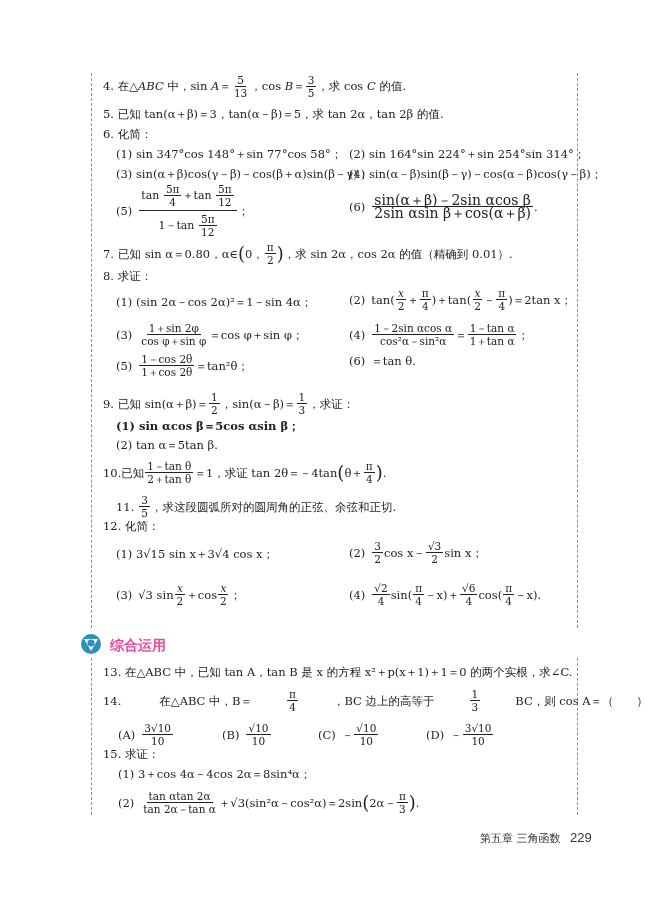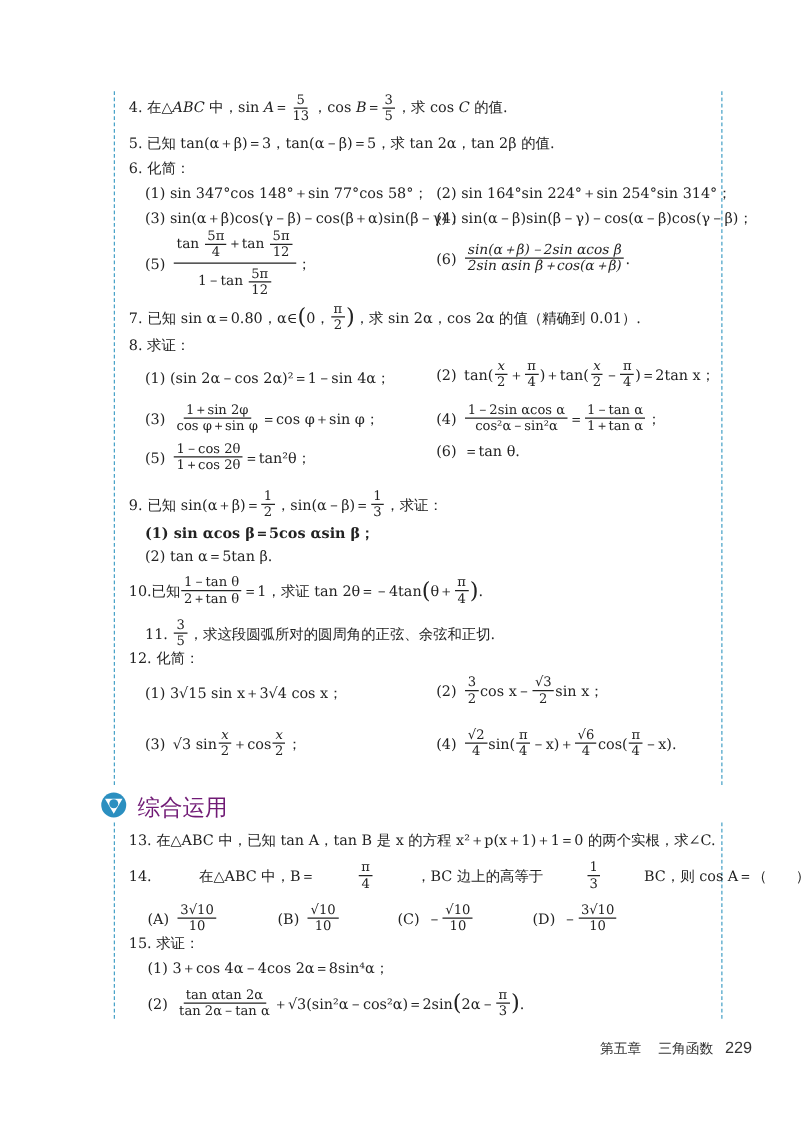--- a/index.html
+++ b/index.html
@@ -15,24 +15,24 @@
   .frame2 {
     position: absolute; left: 91px; top: 658px; width: 485px; height: 157px;
     border-left: 1.5px dashed #4aa3c8; border-right: 1.5px dashed #4aa3c8;
   }
   .line { position: absolute; white-space: nowrap; line-height: 16px; }
   .it { font-style: italic; }
   .frac { display: inline-flex; flex-direction: column; align-items: center; vertical-align: middle; font-size: 10.5px; line-height: 12px; margin: 0 1px; }
   .frac .num { border-bottom: 1px solid #222; padding: 0 2px; }
   .frac .den { padding: 0 2px; }
   .sec-head { position: absolute; left: 80px; top: 633px; display: flex; align-items: center; gap: 8px; }
-  .sec-head .title { font-family: "DejaVu Sans", "Liberation Sans", sans-serif; font-weight: normal; font-size: 18px; color: #701a75; }
+  .sec-head .title { font-family: "DejaVu Sans", "Liberation Sans", sans-serif; font-weight: bold; font-size: 14px; color: #ec4899; }
   .footer { position: absolute; left: 480px; top: 830px; font-size: 11px; color: #333; }
   .footer .pg { font-family: "Liberation Sans", sans-serif; font-size: 13px; margin-left: 6px; }
-  .footer .sp { margin-left: 10px; }
+  .footer .sp { }
   .big { font-size: 18px; vertical-align: middle; }
 </style>
 </head>
 <body>
 
 <div class="frame"></div>
 <div class="frame2"></div>
 
 <div class="line" style="left:103px; top:74px;">
   <span>4.</span>
@@ -89,21 +89,21 @@
       <span class="frac">
           <span class="num">5π</span>
           <span class="den">12</span>
         </span>
     </span>
   </span>
   <span>；</span>
 </div>
 <div class="line" style="left:349px; top:194px; display:flex; align-items:center;">
   <span style="margin-right:6px;">(6)</span>
-  <span class="frac" style="font-size:11px;font-style:italic;">
+  <span class="frac" style="font-size:14px;">
       <span class="num">sin(α＋β)－2sin αcos β</span>
       <span class="den">2sin αsin β＋cos(α＋β)</span>
     </span>
   <span>.</span>
 </div>
 
 <div class="line" style="left:103px; top:241px; display:flex; align-items:center;">
   <span style="margin-right:4px;">7.</span>
   <span>已知 sin α＝0.80，α∈</span>
   <span class="big">(</span>

